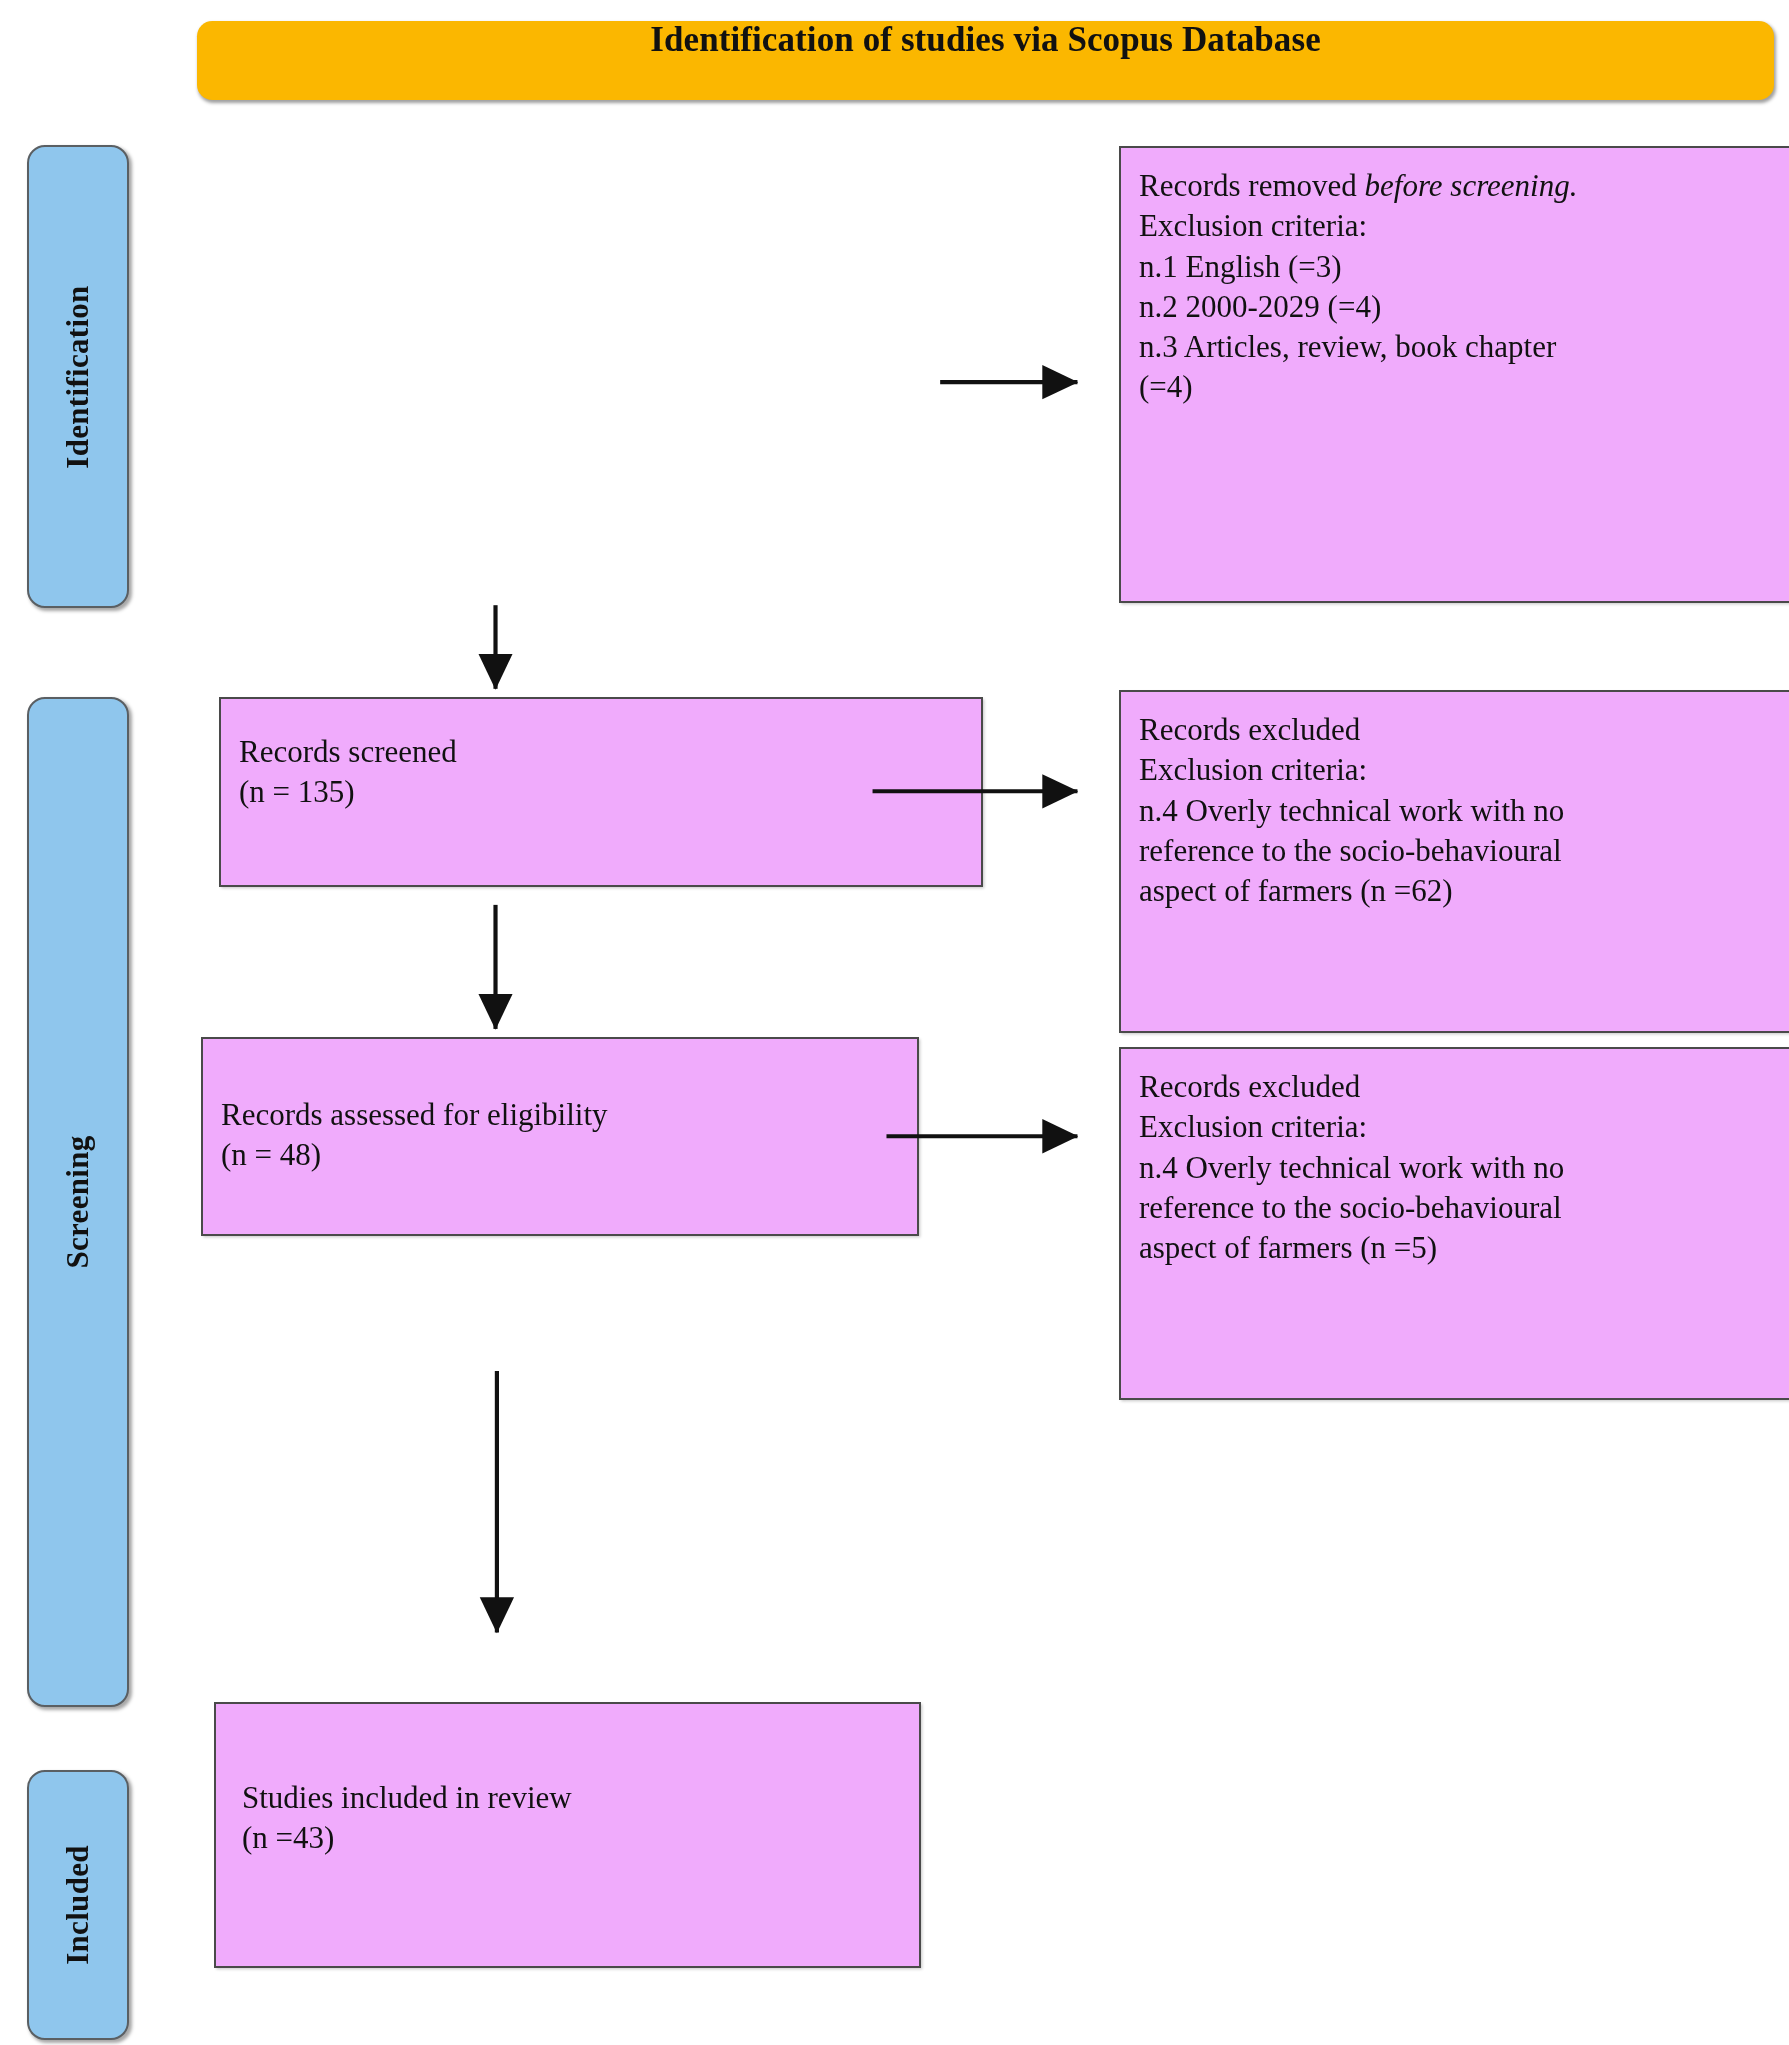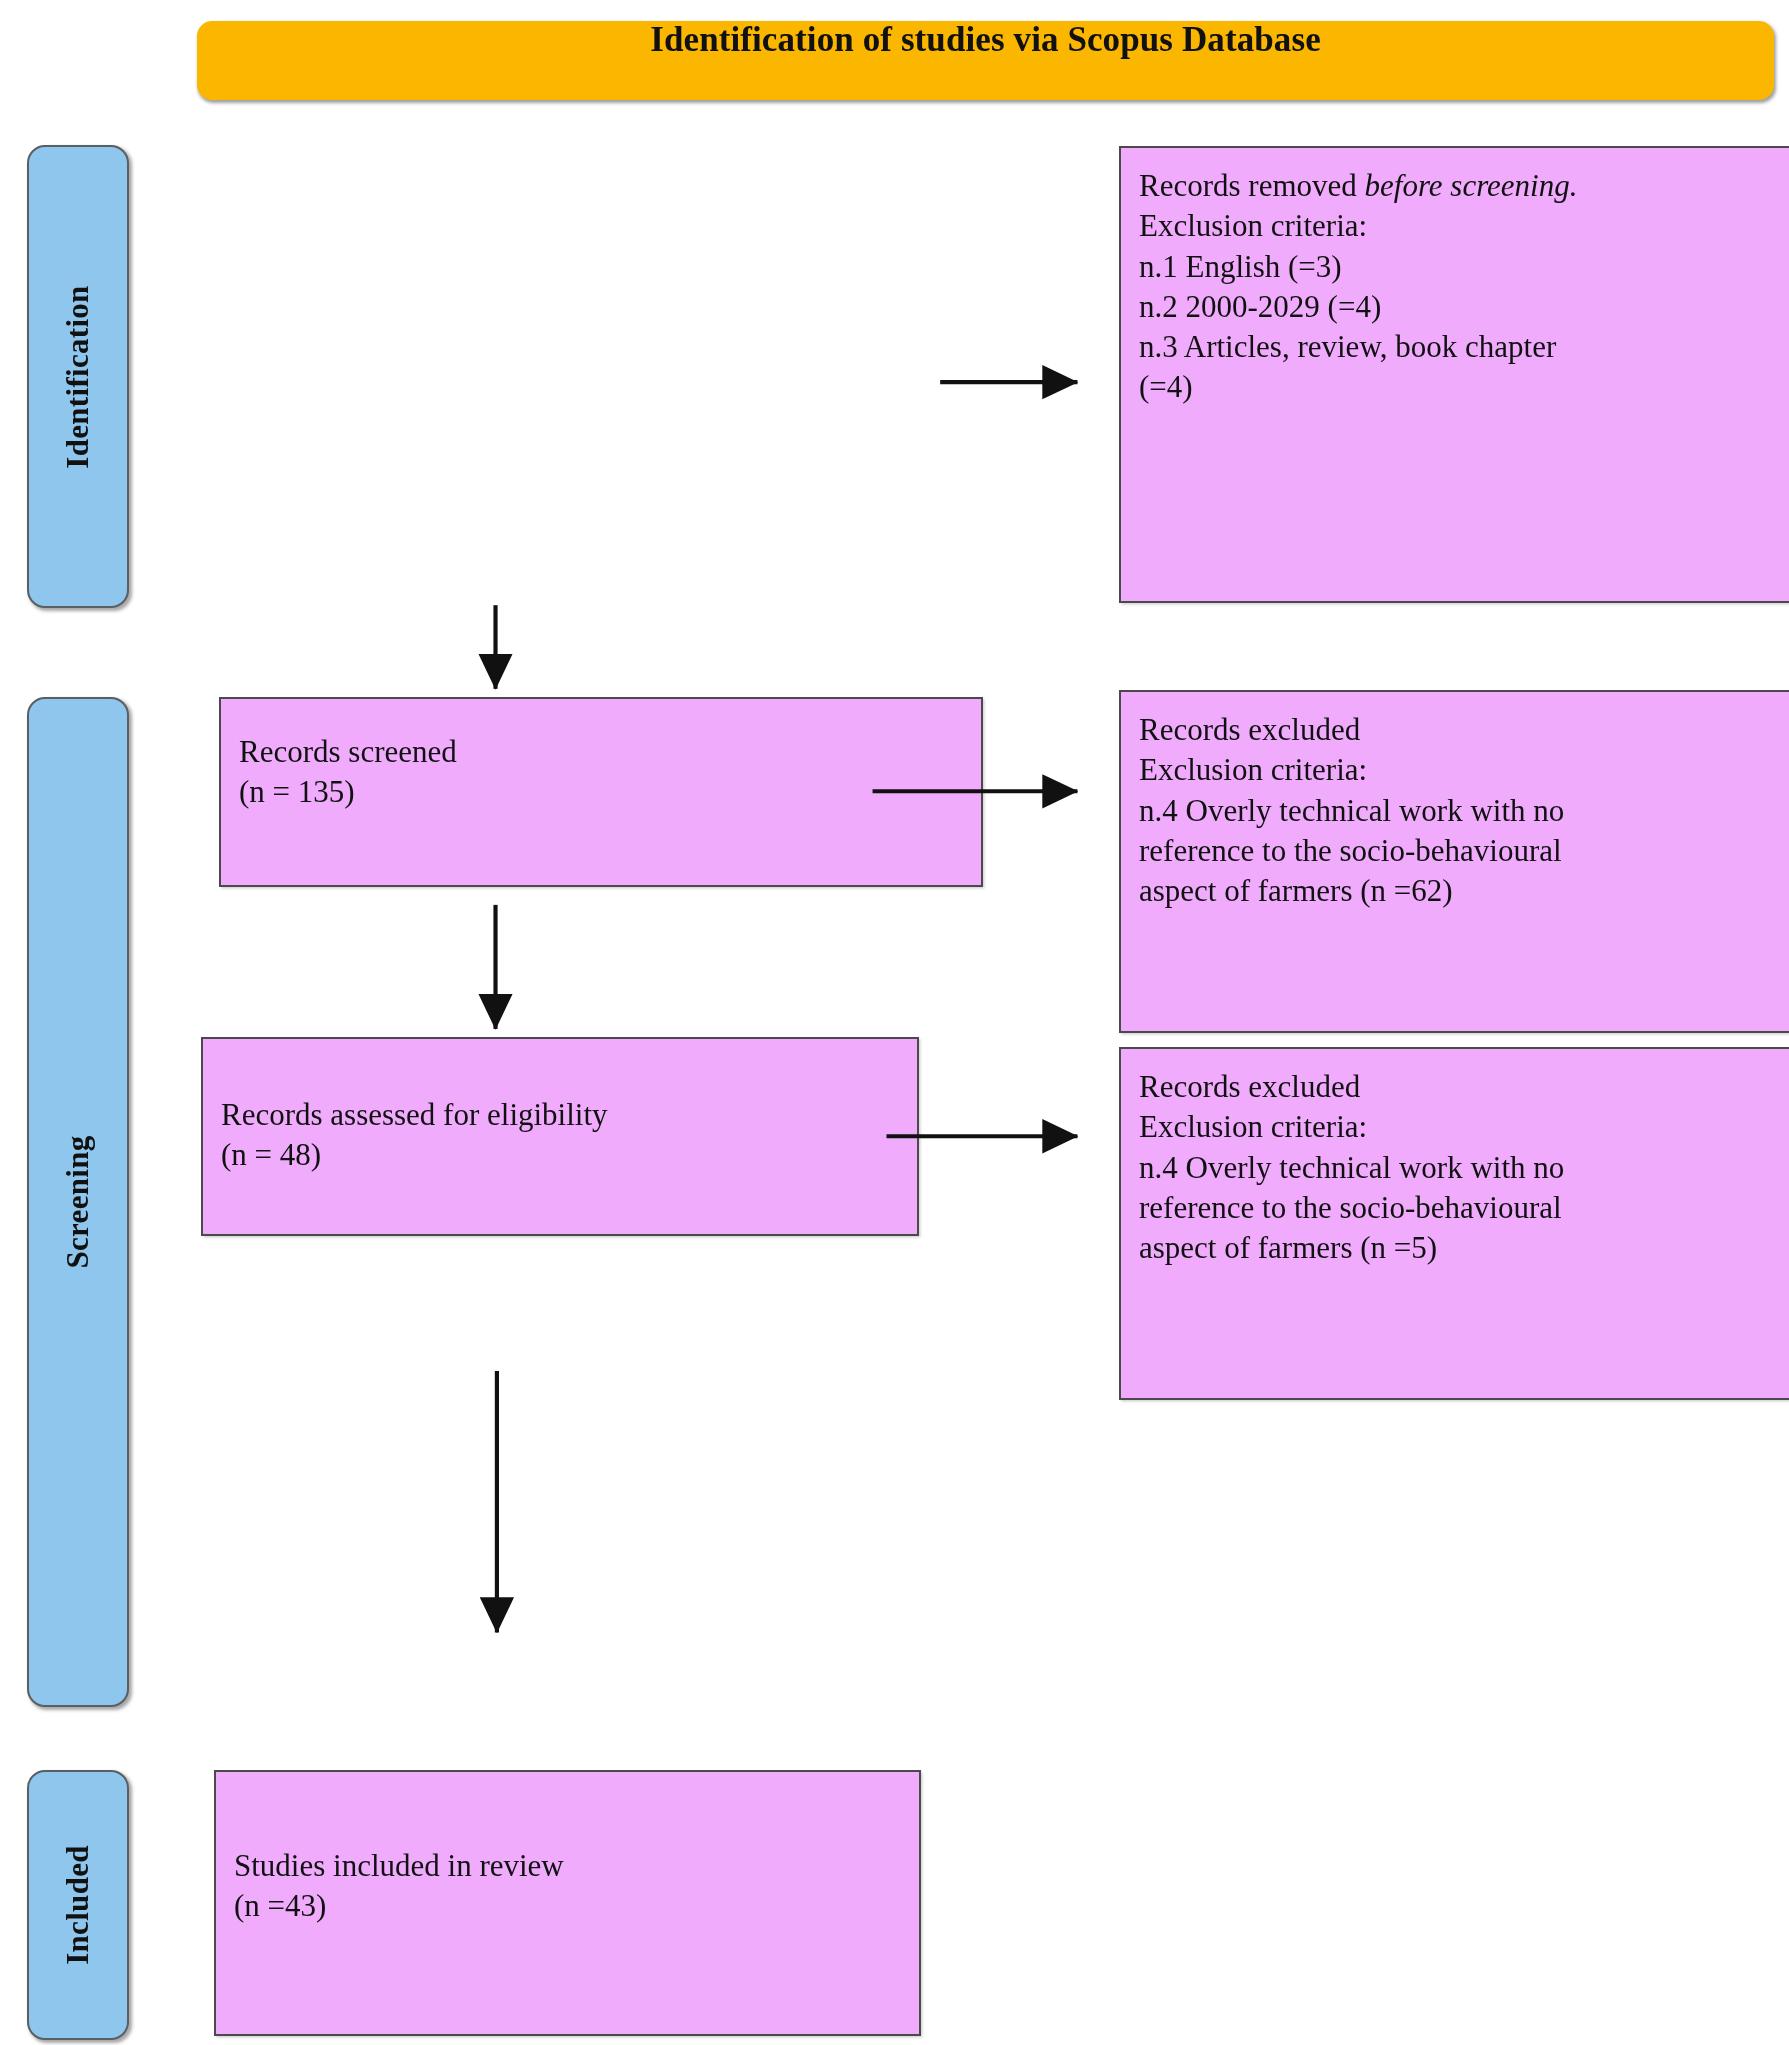--- a/index.html
+++ b/index.html
@@ -84,21 +84,21 @@
     white-space: pre-line;
   }
   .box .box-text em { font-style: italic; }
 
   #box-identified   { left: 192px;  top: 145px;  width: 747px; height: 459px; }
   #box-removed      { left: 1085px; top: 146px;  width: 682px;  height: 457px; }
   #box-screened     { left: 185px;  top: 697px; width: 764px;  height: 190px; }
   #box-excluded-1   { left: 1085px; top: 690px;  width: 682px;  height: 343px; }
   #box-eligibility  { left: 167px;  top: 1037px; width: 718px; height: 199px; }
   #box-excluded-2   { left: 1085px; top: 1047px; width: 682px;  height: 353px; }
-  #box-included     { left: 180px;  top: 1770px; width: 707px; height: 266px; }
+  #box-included     { left: 180px;  top: 1702px; width: 707px; height: 266px; padding-left: 8px; }
 
   #box-removed .box-text,
   #box-excluded-1 .box-text,
   #box-excluded-2 .box-text { align-self: flex-start; padding-top: 18px; }
   #box-included .box-text   { align-self: flex-start; padding-top: 74px; }
   #box-screened .box-text   { align-self: flex-start; padding-top: 33px; }
   #box-eligibility .box-text{ align-self: flex-start; padding-top: 56px; }
 
   
   .conn { position: absolute; }

